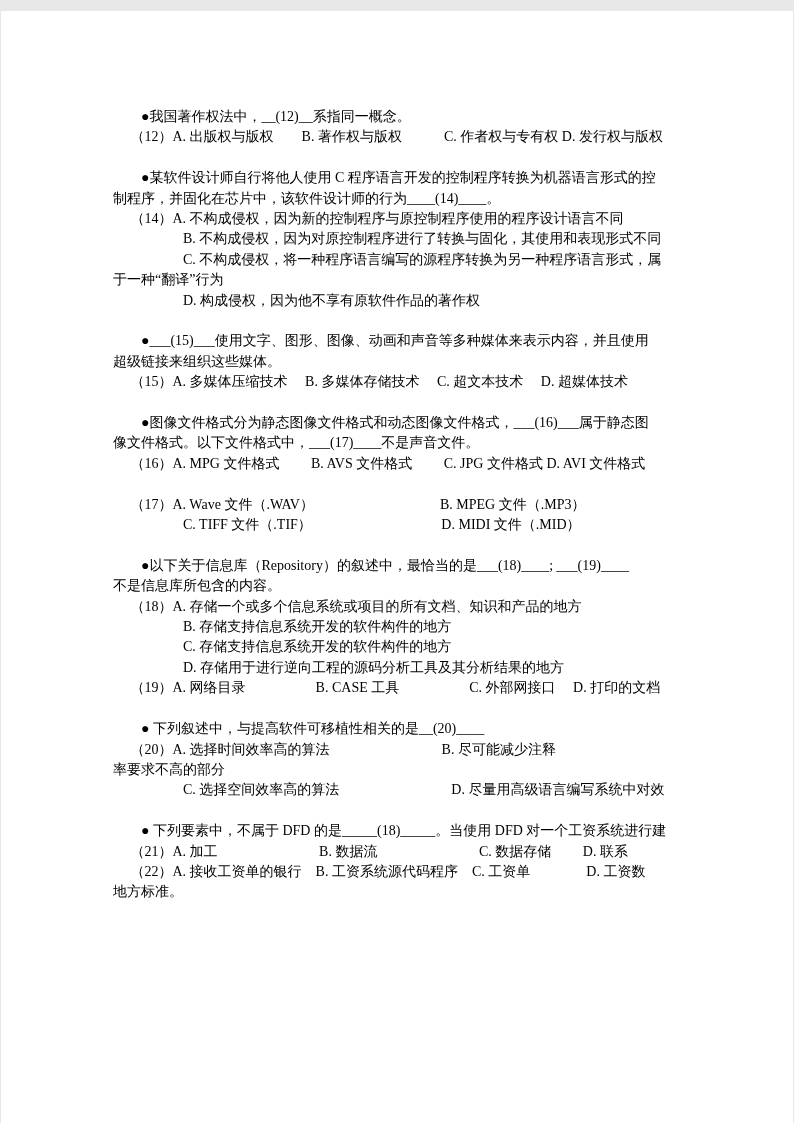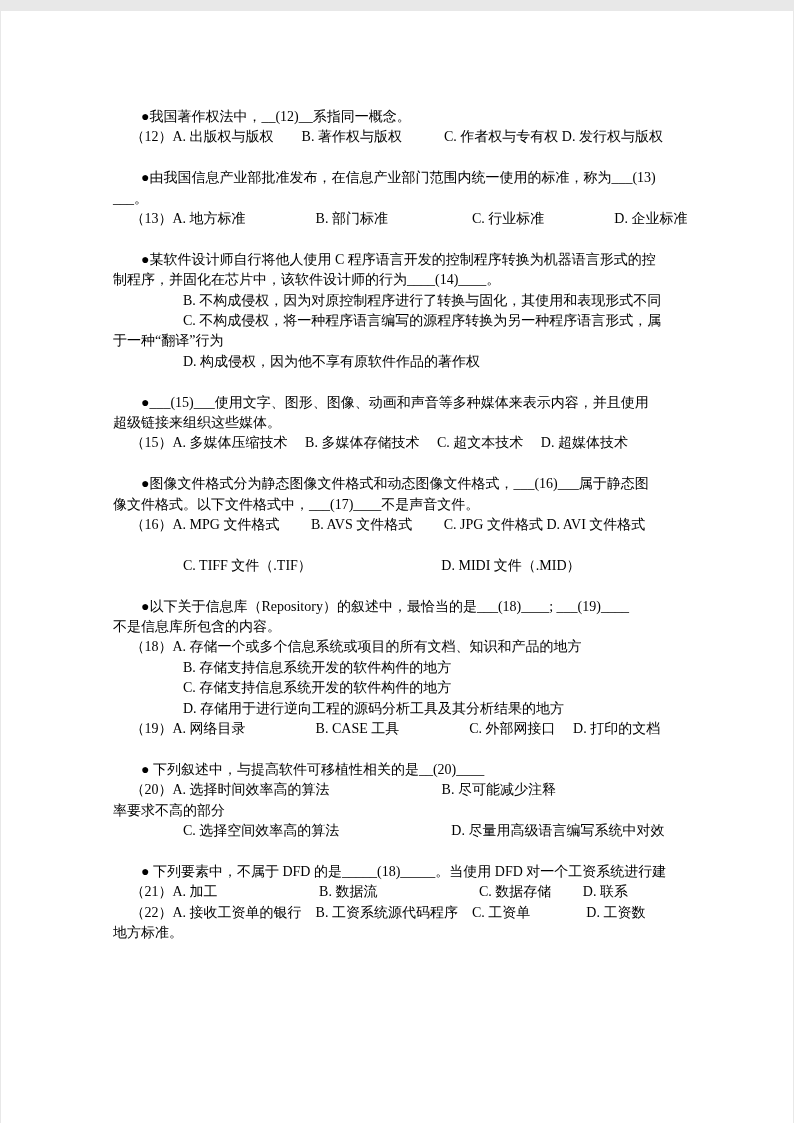--- a/index.html
+++ b/index.html
@@ -30,46 +30,43 @@
 <body>
 
 <div class="page">
   <div class="content">
 
     <div class="block">
       <div class="line">　　●我国著作权法中，__(12)__系指同一概念。</div>
       <div class="line">　 （12）A. 出版权与版权　　B. 著作权与版权　　　C. 作者权与专有权 D. 发行权与版权</div>
     </div>
 
-    <div class="block">
-      <div class="line">　　●由我国信息产业部批准发布，在信息产业部门范围内统一使用的标准，称为___(13)</div>
-      <div class="line">___。</div>
-      <div class="line">　 （13）A. 地方标准　　　　　B. 部门标准　　　　　　C. 行业标准　　　　　D. 企业标准</div>
-    </div>
 
     <div class="block">
       <div class="line">　　●某软件设计师自行将他人使用 C 程序语言开发的控制程序转换为机器语言形式的控</div>
       <div class="line">制程序，并固化在芯片中，该软件设计师的行为____(14)____。</div>
+      <div class="line">　 （14）A. 不构成侵权，因为新的控制程序与原控制程序使用的程序设计语言不同</div>
       <div class="line">　　　　　B. 不构成侵权，因为对原控制程序进行了转换与固化，其使用和表现形式不同</div>
       <div class="line">　　　　　C. 不构成侵权，将一种程序语言编写的源程序转换为另一种程序语言形式，属</div>
       <div class="line">于一种“翻译”行为</div>
       <div class="line">　　　　　D. 构成侵权，因为他不享有原软件作品的著作权</div>
     </div>
 
     <div class="block">
       <div class="line">　　●___(15)___使用文字、图形、图像、动画和声音等多种媒体来表示内容，并且使用</div>
       <div class="line">超级链接来组织这些媒体。</div>
       <div class="line">　 （15）A. 多媒体压缩技术　 B. 多媒体存储技术　 C. 超文本技术　 D. 超媒体技术</div>
     </div>
 
     <div class="block">
       <div class="line">　　●图像文件格式分为静态图像文件格式和动态图像文件格式，___(16)___属于静态图</div>
       <div class="line">像文件格式。以下文件格式中，___(17)____不是声音文件。</div>
       <div class="line">　 （16）A. MPG 文件格式　　 B. AVS 文件格式　　 C. JPG 文件格式 D. AVI 文件格式</div>
       <div class="line"></div>
+      <div class="line">　 （17）A. Wave 文件（.WAV）　　　　　　　　　B. MPEG 文件（.MP3）</div>
       <div class="line">　　　　　C. TIFF 文件（.TIF）　　　　　　　　　 D. MIDI 文件（.MID）</div>
     </div>
 
     <div class="block">
       <div class="line">　　●以下关于信息库（Repository）的叙述中，最恰当的是___(18)____; ___(19)____</div>
       <div class="line">不是信息库所包含的内容。</div>
       <div class="line">　 （18）A. 存储一个或多个信息系统或项目的所有文档、知识和产品的地方</div>
       <div class="line">　　　　　B. 存储支持信息系统开发的软件构件的地方</div>
       <div class="line">　　　　　C. 存储支持信息系统开发的软件构件的地方</div>
       <div class="line">　　　　　D. 存储用于进行逆向工程的源码分析工具及其分析结果的地方</div>

